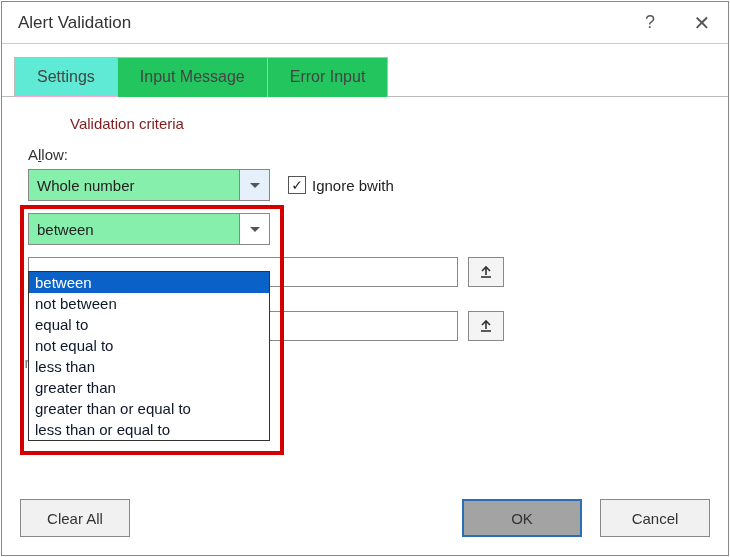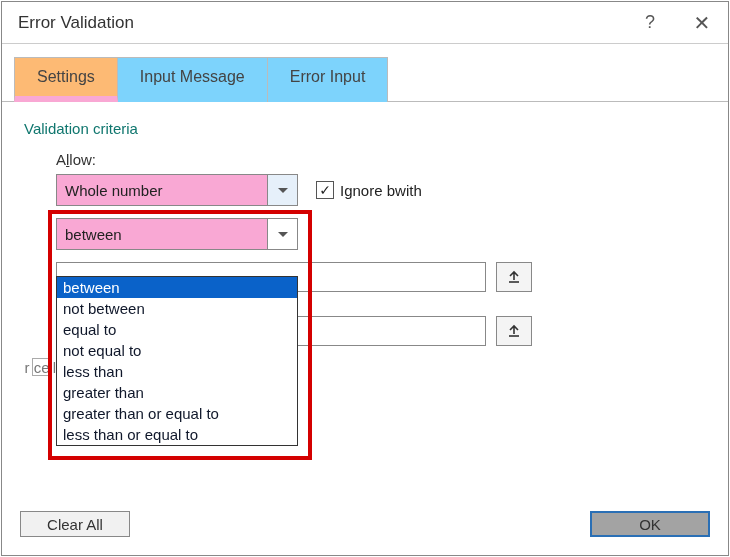--- a/index.html
+++ b/index.html
@@ -39,50 +39,50 @@
   .tbtn.help { font-size: 18px; }
   
   .tabs {
     display: flex;
     padding: 12px 12px 0 12px;
     border-bottom: 1px solid #bbb;
     gap: 0;
   }
   .tab {
     padding: 10px 22px 10px 22px;
-    background: #7dd3fc;
+    background: #22c55e;
     border: 1px solid #bbb;
     border-bottom: none;
     color: #444;
     font-size: 16px;
     position: relative;
     top: 1px;
     margin-right: -1px;
   }
   .tab.active {
-    background: #fdba74;
-    border-bottom: 6px solid #f9a8d4;
+    background: #5eead4;
+    border-bottom: 1px solid #f9a8d4;
     z-index: 2;
   }
   
   .content {
     flex: 1;
     padding: 18px 22px 10px 22px;
     position: relative;
   }
-  .group-label { color: #0f766e; margin-bottom: 14px; }
-  .field-block { margin-left: 32px; margin-bottom: 12px; }
+  .group-label { color: #7f1d1d; margin-bottom: 14px; margin-left: 46px; }
+  .field-block { margin-left: 4px; margin-bottom: 12px; }
   .lbl { display: block; margin-bottom: 6px; color: #333; }
   .lbl .ul { text-decoration: underline; }
   .row { display: flex; align-items: center; gap: 18px; }
   .combo {
     width: 242px; height: 32px;
     border: 1px solid #888;
     display: flex; align-items: center;
-    background: #f9a8d4;
+    background: #86efac;
   }
   .combo .txt { flex: 1; padding: 0 8px; color: #222; }
   .combo .arrow {
     width: 30px; height: 30px;
     border-left: 1px solid #888;
     background: #fff;
     display: flex; align-items: center; justify-content: center;
   }
   .combo .arrow.hl { background: #e6f0fa; }
   .chev {
@@ -144,41 +144,41 @@
   }
   .apply-row .chkbox { border-color: #aaa; }
   
   .footer {
     display: flex;
     padding: 10px 18px 18px 18px;
     gap: 18px;
     align-items: center;
   }
   .btn {
-    height: 26px;
+    height: 38px;
     min-width: 110px;
     border: 1px solid #888;
     background: #f1f1f1;
     display: flex; align-items: center; justify-content: center;
     font-size: 15px; color: #333;
   }
   .btn.primary {
     border: 2px solid #2a6fb5;
     background: #a3a3a3;
     min-width: 120px;
   }
   .spacer { flex: 1; }
 </style>
 </head>
 <body>
 
 <div class="win">
 
   <div class="titlebar">
-    <div class="title">Error Validation</div>
+    <div class="title">Alert Validation</div>
     <div class="tbtn help">?</div>
     <div class="tbtn">✕</div>
   </div>
 
   <div class="tabs">
     <div class="tab active">Settings</div>
     <div class="tab">Input Message</div>
     <div class="tab">Error Input</div>
   </div>
 
@@ -258,14 +258,17 @@
   </div>
 
   <div class="footer">
     <div class="btn">
       <span>Clear All</span>
     </div>
     <div class="spacer"></div>
     <div class="btn primary">
       <span>OK</span>
     </div>
+    <div class="btn">
+      <span>Cancel</span>
+    </div>
   </div>
 </div>
 
 </body></html>

